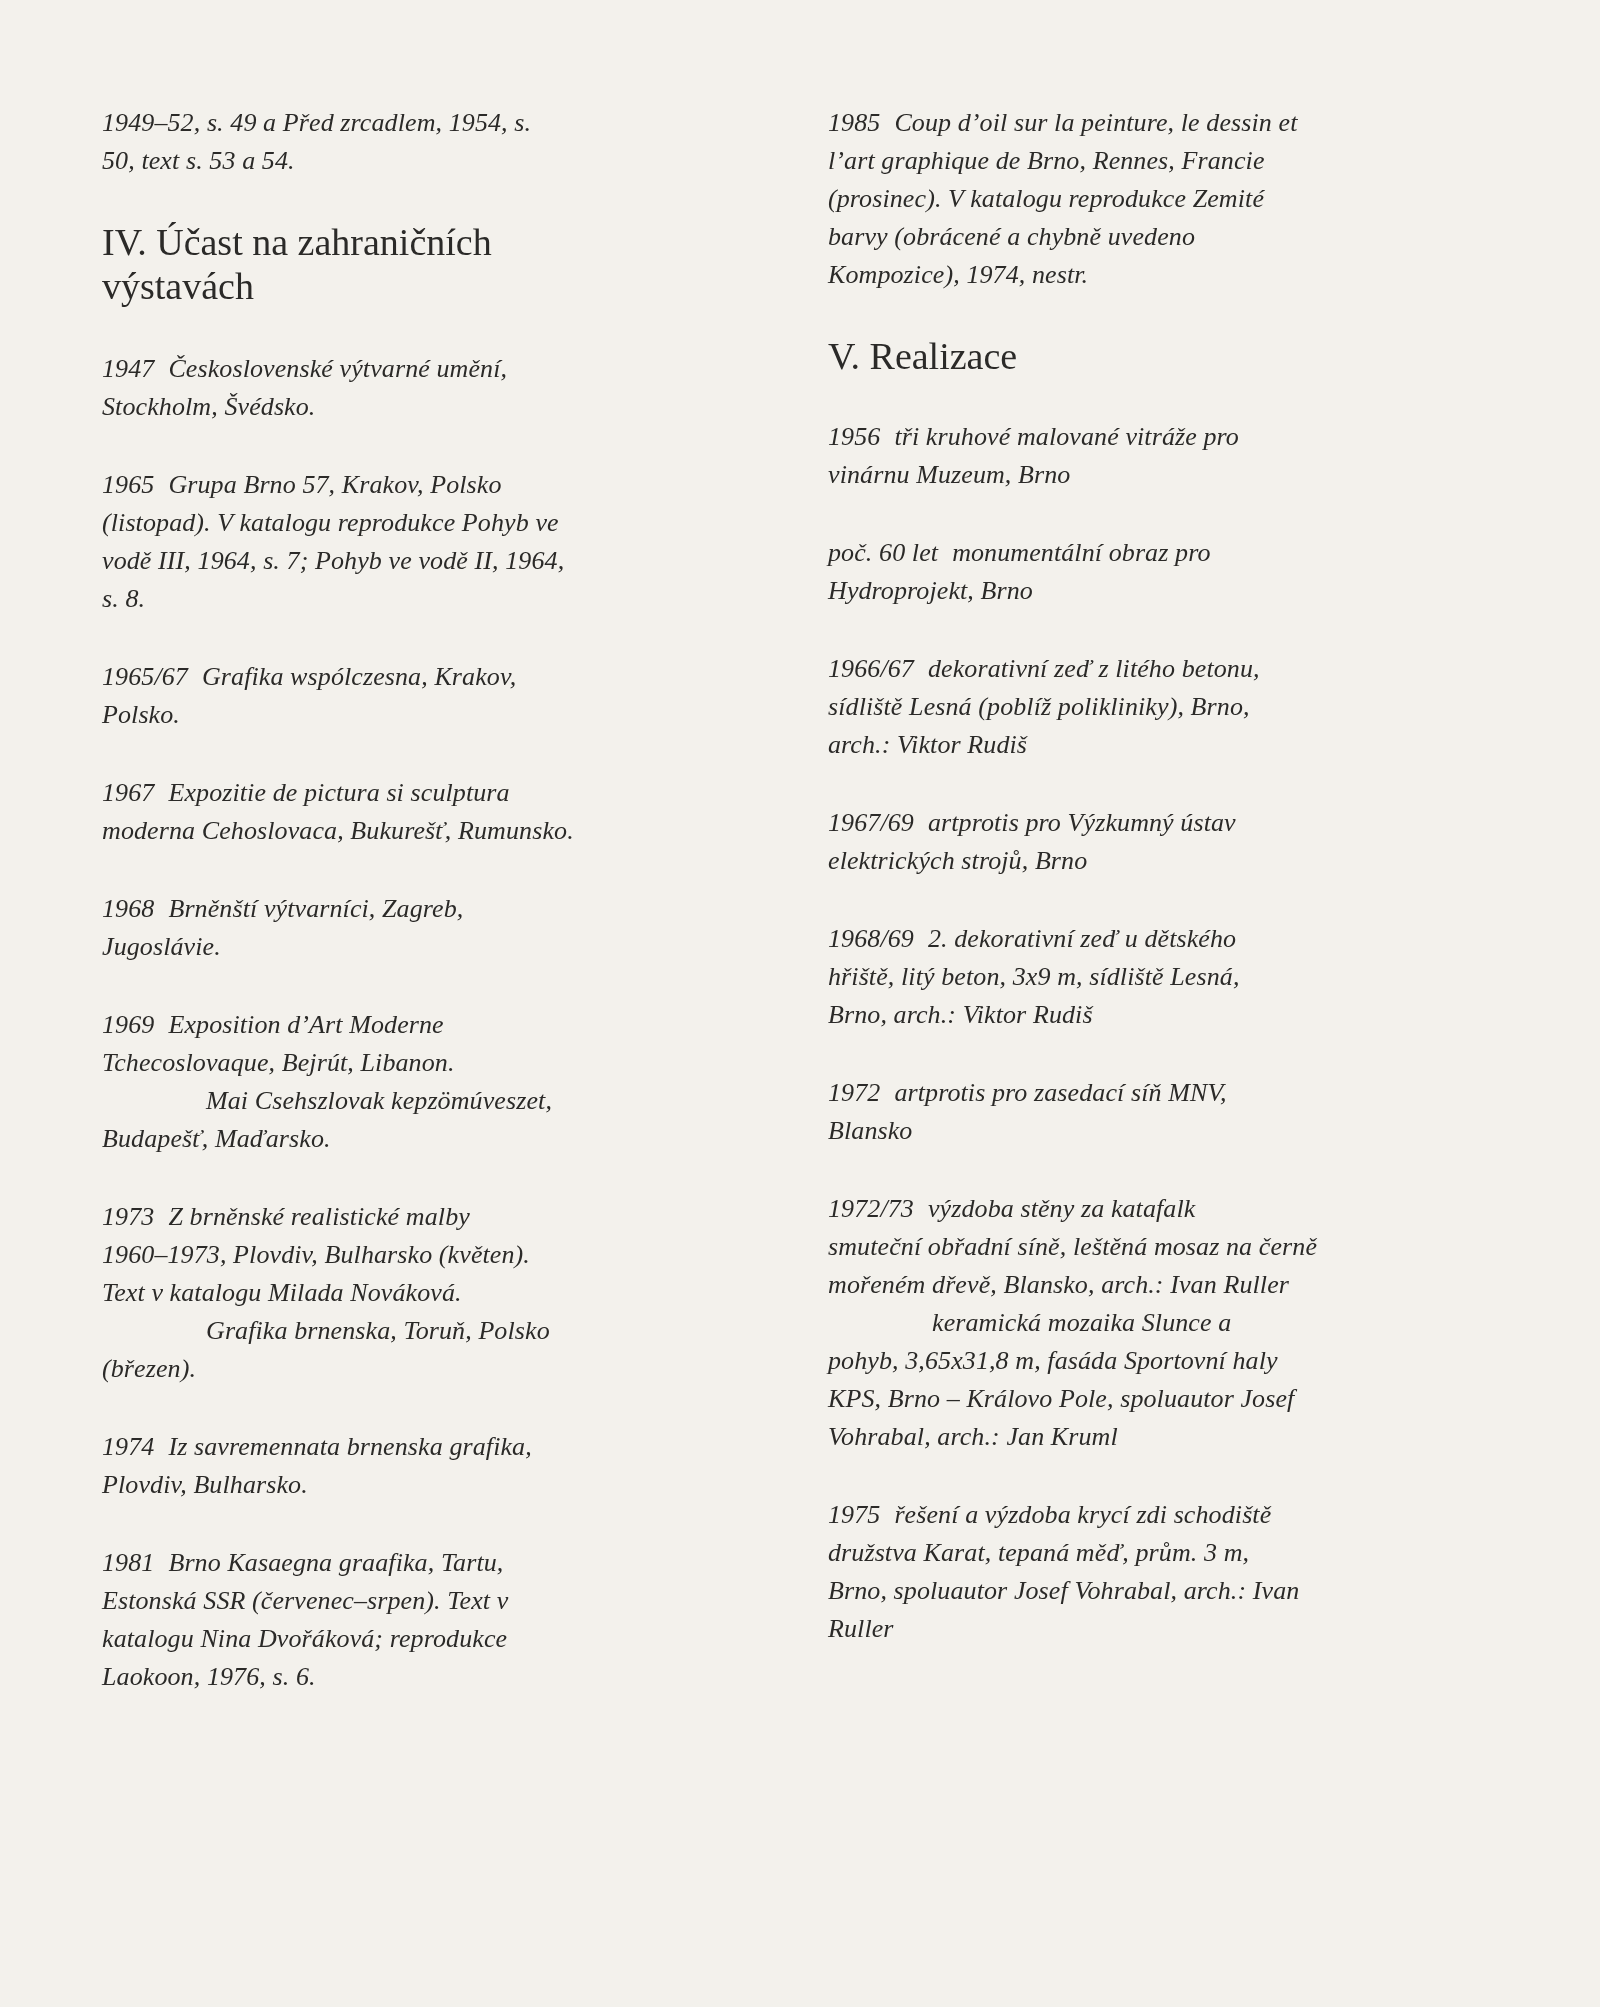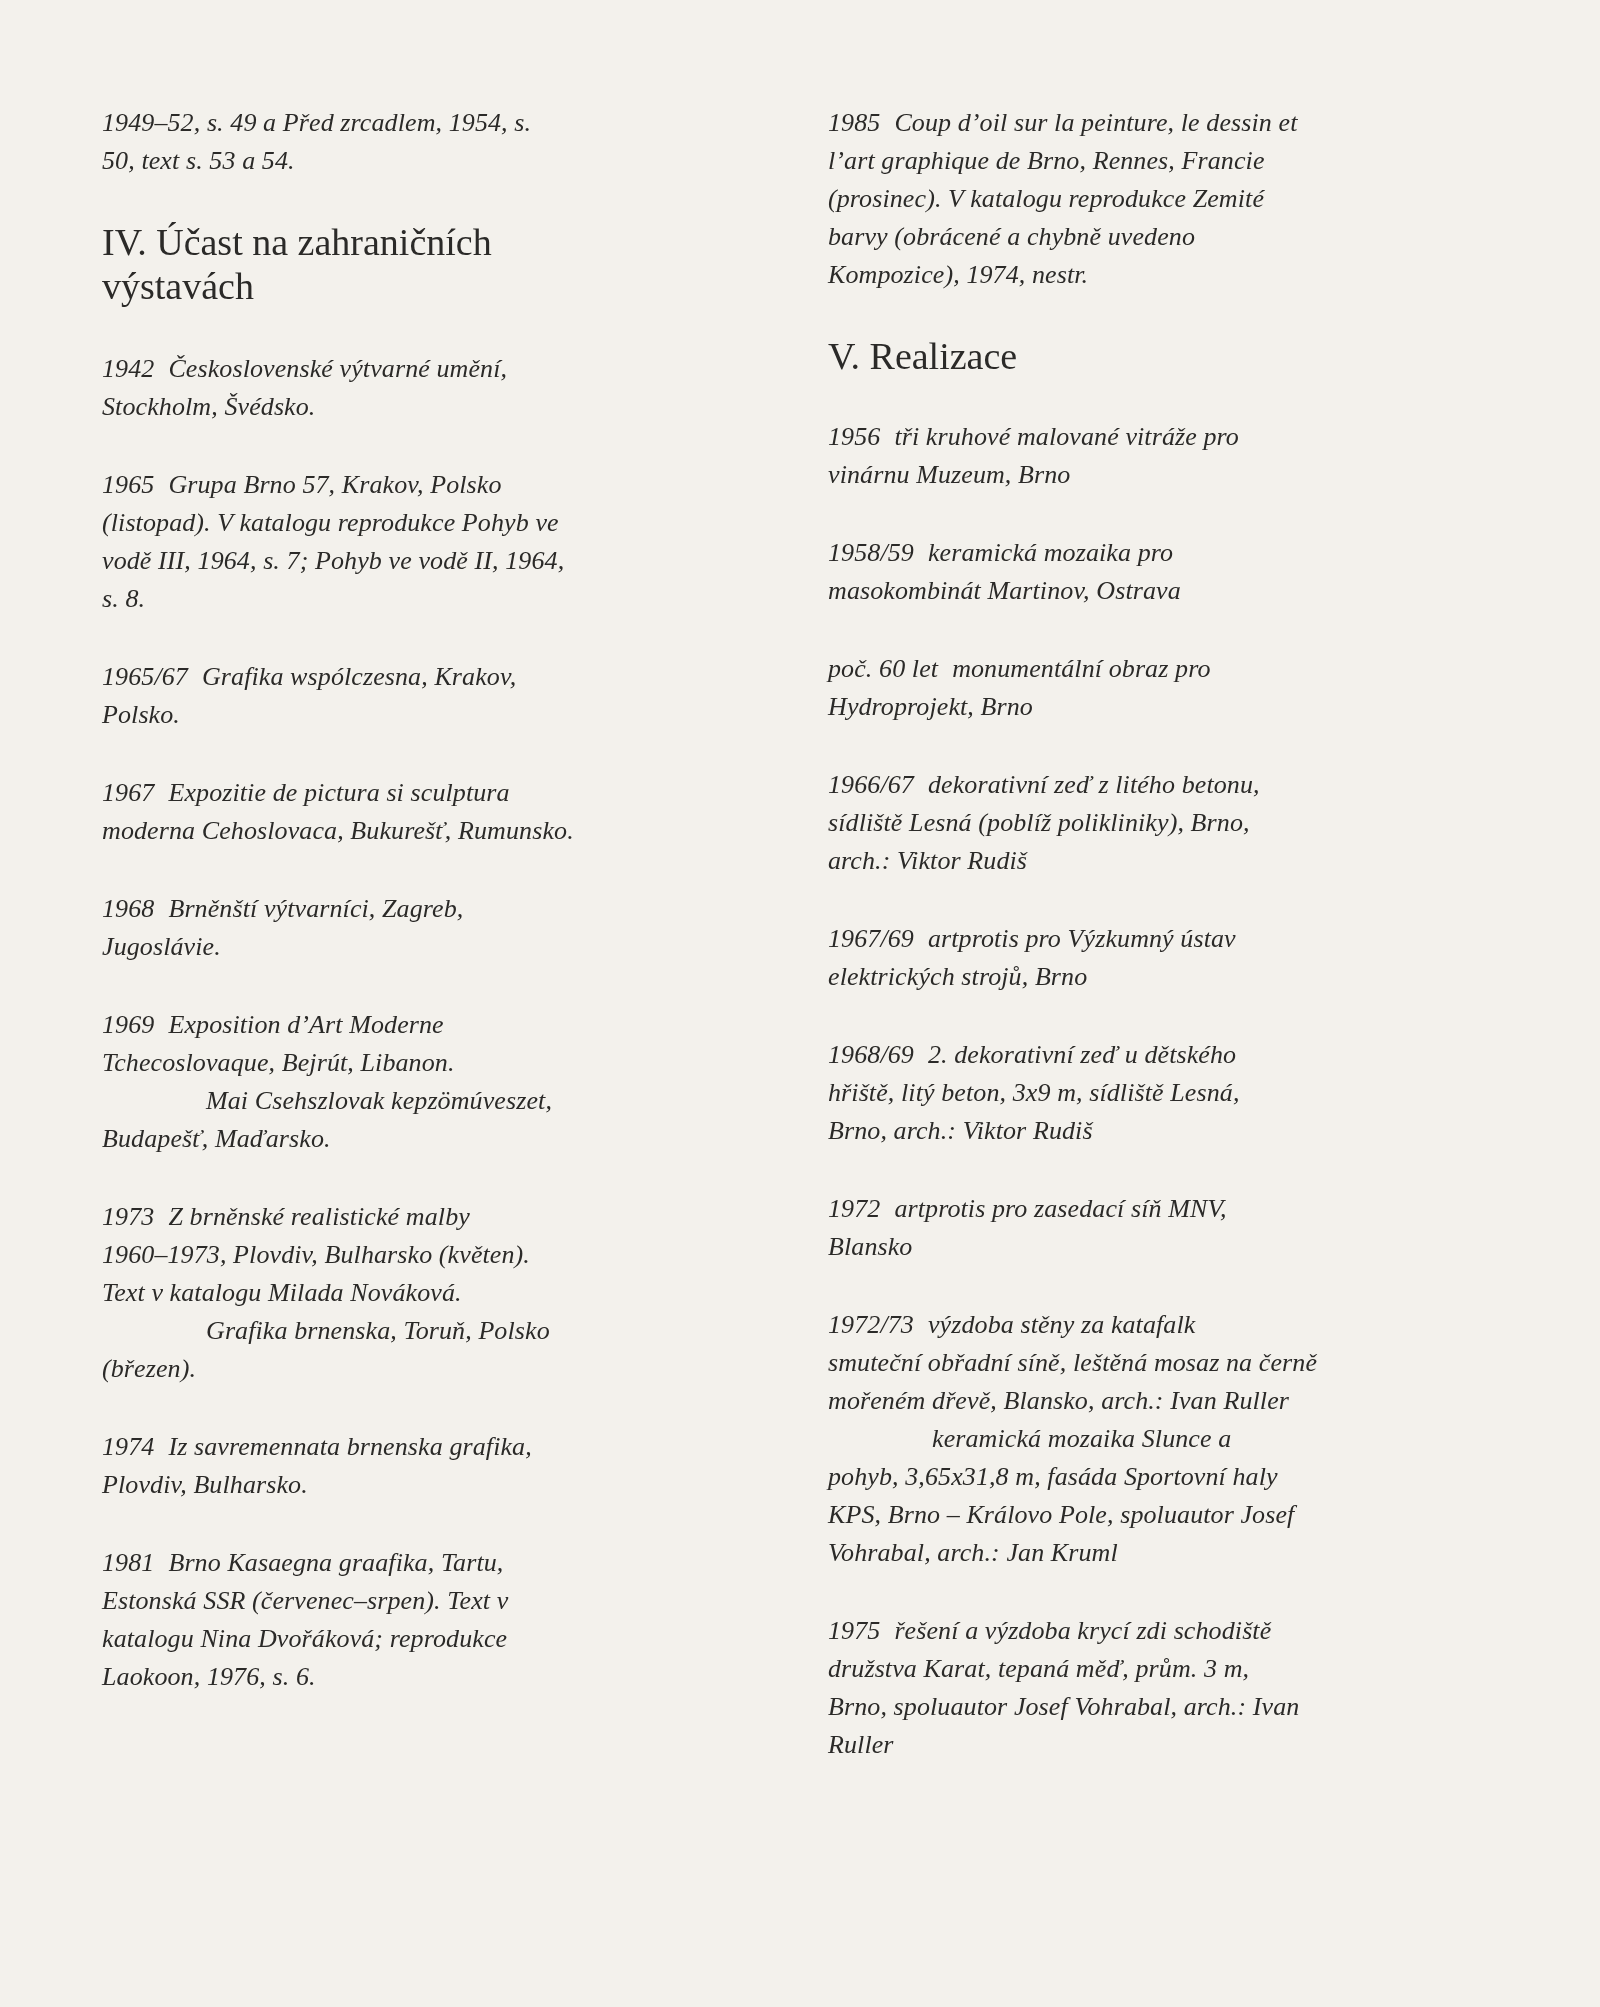--- a/index.html
+++ b/index.html
@@ -33,21 +33,21 @@
 </style>
 </head>
 <body>
 
 <div class="col left">
   <p class="para">1949–52, s. 49 a Před zrcadlem, 1954, s.
 50, text s. 53 a 54.</p>
   <h2 class="heading" style="white-space:pre-line">IV. Účast na zahraničních
 výstavách</h2>
 
-  <p class="para"><span class="yr">1942</span><span>Československé výtvarné umění,
+  <p class="para"><span class="yr">1947</span><span>Československé výtvarné umění,
 Stockholm, Švédsko.</span></p>
   <p class="para"><span class="yr">1965</span><span>Grupa Brno 57, Krakov, Polsko
 (listopad). V katalogu reprodukce Pohyb ve
 vodě III, 1964, s. 7; Pohyb ve vodě II, 1964,
 s. 8.</span></p>
   <p class="para"><span class="yr">1965/67</span><span>Grafika wspólczesna, Krakov,
 Polsko.</span></p>
   <p class="para"><span class="yr">1967</span><span>Expozitie de pictura si sculptura
 moderna Cehoslovaca,  Bukurešť, Rumunsko.</span></p>
   <p class="para"><span class="yr">1968</span><span>Brněnští výtvarníci, Zagreb,
@@ -72,22 +72,20 @@
 <div class="col right">
   <p class="para"><span class="yr">1985</span><span>Coup d’oil sur la peinture, le dessin et
 l’art graphique  de Brno, Rennes, Francie
 (prosinec). V katalogu reprodukce Zemité
 barvy (obrácené a chybně uvedeno
 Kompozice), 1974, nestr.</span></p>
   <h2 class="heading">V. Realizace</h2>
 
   <p class="para"><span class="yr">1956</span><span>tři kruhové malované vitráže pro
 vinárnu Muzeum, Brno</span></p>
-  <p class="para"><span class="yr">1958/59</span><span>keramická mozaika pro
-masokombinát Martinov, Ostrava</span></p>
   <p class="para"><span class="yr">poč. 60 let</span><span>monumentální obraz pro
 Hydroprojekt, Brno</span></p>
   <p class="para"><span class="yr">1966/67</span><span>dekorativní zeď z litého betonu,
 sídliště Lesná (poblíž  polikliniky), Brno,
 arch.: Viktor Rudiš</span></p>
   <p class="para"><span class="yr">1967/69</span><span>artprotis pro Výzkumný ústav
 elektrických strojů, Brno</span></p>
   <p class="para"><span class="yr">1968/69</span><span>2. dekorativní zeď u dětského
 hřiště, litý beton, 3x9 m,  sídliště Lesná,
 Brno, arch.: Viktor Rudiš</span></p>

